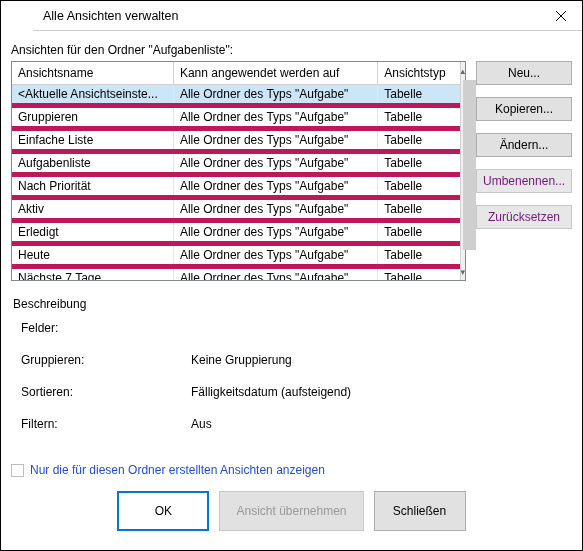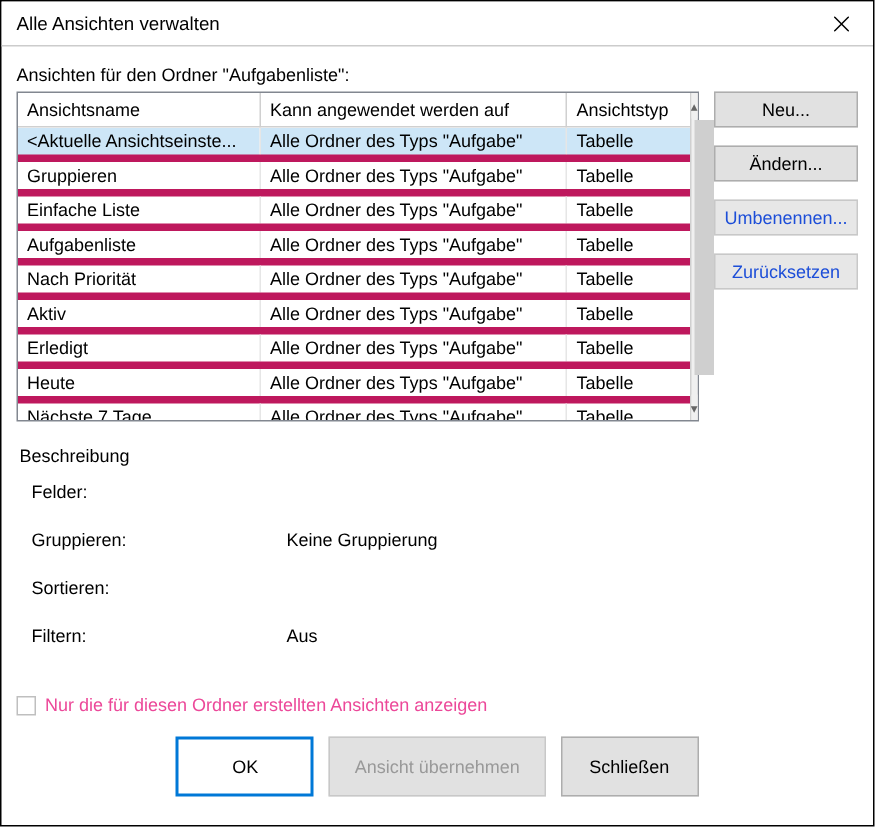--- a/index.html
+++ b/index.html
@@ -14,20 +14,21 @@
   }
   
   .titlebar {
     display: flex;
     align-items: center;
     justify-content: space-between;
     height: 30px;
     padding: 0 0 0 10px;
     border-bottom: 1px solid #ccc;
     background: #fff;
+    margin-left: 32px;
   }
   .titlebar span { font-size: 12.5px; color: #000; }
   .close-btn {
     width: 42px; height: 30px;
     display: flex; align-items: center; justify-content: center;
     color: #000;
   }
   .close-btn svg { width: 10px; height: 10px; }
   
   .content { padding: 12px 10px 8px 10px; }
@@ -104,35 +105,35 @@
   }
   button.side {
     height: 24px;
     background: #e1e1e1;
     border: 1px solid #adadad;
     font-family: inherit;
     font-size: 12px;
     color: #000;
   }
   button.side:disabled {
-    color: #1d4ed8;
+    color: #701a75;
     background: #e7e7e7;
     border-color: #c8c8c8;
   }
   
   .desc {
     margin-top: 12px;
     padding: 4px 2px 6px 2px;
   }
   .desc-title { font-size: 12px; color: #000; margin-bottom: 10px; }
   .desc-row { display: flex; margin: 0 0 18px 8px; }
   .desc-row .k { width: 170px; color: #000; }
   .desc-row .v { flex: 1; color: #000; }
   
-  .chkline { display: flex; align-items: center; gap: 6px; margin: 8px 0 14px 0; color: #ec4899; }
+  .chkline { display: flex; align-items: center; gap: 6px; margin: 8px 0 14px 0; color: #1d4ed8; }
   .chkbox {
     width: 13px; height: 13px;
     border: 1px solid #bfbfbf;
     background: #fff;
   }
   
   .bottom {
     display: flex; justify-content: center; gap: 10px;
     padding-bottom: 10px;
   }
@@ -245,37 +246,39 @@
         <div class="vscroll">
           <div class="varrow">▴</div>
           <div class="vthumb" style="top:18px; height:170px;"></div>
           <div class="varrow bot">▾</div>
         </div>
       </div>
     </div>
 
     <div class="btncol">
       <button class="side">Neu...</button>
+      <button class="side">Kopieren...</button>
       <button class="side">Ändern...</button>
       <button class="side" disabled="">Umbenennen...</button>
       <button class="side" disabled="">Zurücksetzen</button>
     </div>
   </div>
 
   <div class="desc">
     <div class="desc-title">Beschreibung</div>
     <div class="desc-row">
       <div class="k">Felder:</div>
     </div>
     <div class="desc-row">
       <div class="k">Gruppieren:</div>
       <div class="v">Keine Gruppierung</div>
     </div>
     <div class="desc-row">
       <div class="k">Sortieren:</div>
+      <div class="v">Fälligkeitsdatum (aufsteigend)</div>
     </div>
     <div class="desc-row" style="">
       <div class="k">Filtern:</div>
       <div class="v">Aus</div>
     </div>
   </div>
 
   <div class="chkline">
     <div class="chkbox"></div>
     <span>Nur die für diesen Ordner erstellten Ansichten anzeigen</span>

